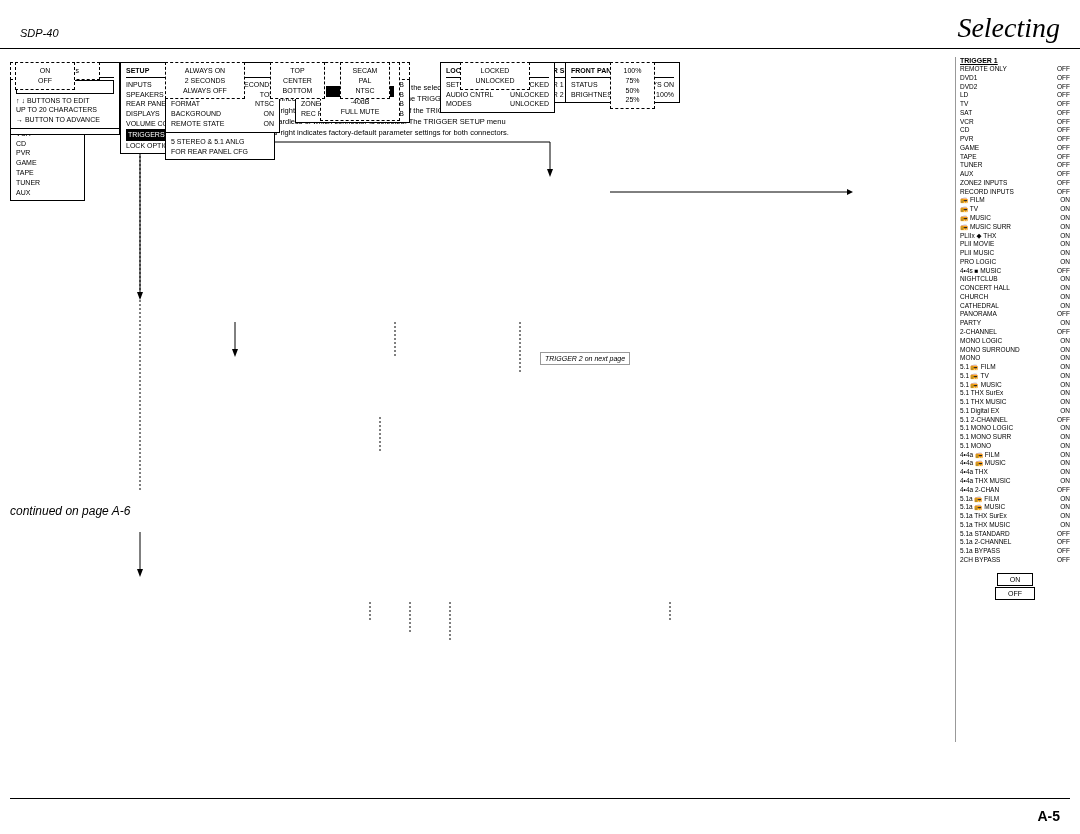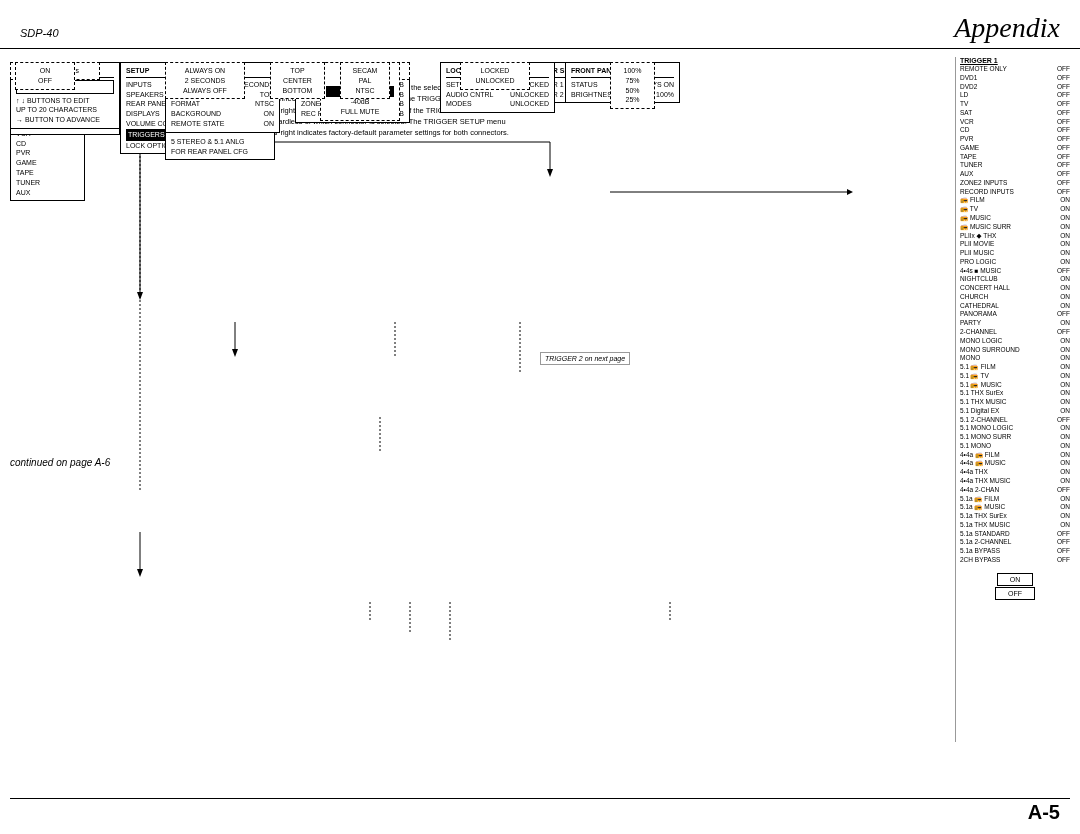--- a/index.html
+++ b/index.html
@@ -41,21 +41,21 @@
       font-style: italic;
       font-weight: normal;
       font-family: Georgia, serif;
     }
 
     
     .footer {
       position: absolute;
       bottom: 10px;
       right: 20px;
-      font-size: 20px;
+      font-size: 14px;
       font-weight: bold;
     }
 
     
     .content {
       display: flex;
       padding: 8px 10px;
     }
 
     
@@ -148,22 +148,23 @@
     .sidebar-row .label {
       flex: 1;
     }
     .sidebar-row .value {
       min-width: 20px;
       text-align: right;
     }
 
     .continued-text {
       font-style: italic;
-      font-size: 10px;
+      font-size: 12px;
       position: absolute;
+      margin-top: 47px;
     }
 
     
     .arrows-svg {
       position: absolute;
       top: 0;
       left: 0;
       pointer-events: none;
     }
 
@@ -174,21 +175,21 @@
       margin-top: 8px;
     }
   </style>
 </head>
 <body>
 
 <div class="page">
 
   <div class="header">
     <span class="header-left">SDP-40</span>
-    <span class="header-right">Appendix</span>
+    <span class="header-right">Selecting</span>
   </div>
 
   <div class="content">
 
     <div class="main-area">
 
       <div class="flow-area">
 
         <svg class="arrows-svg" width="860" height="680">
 

